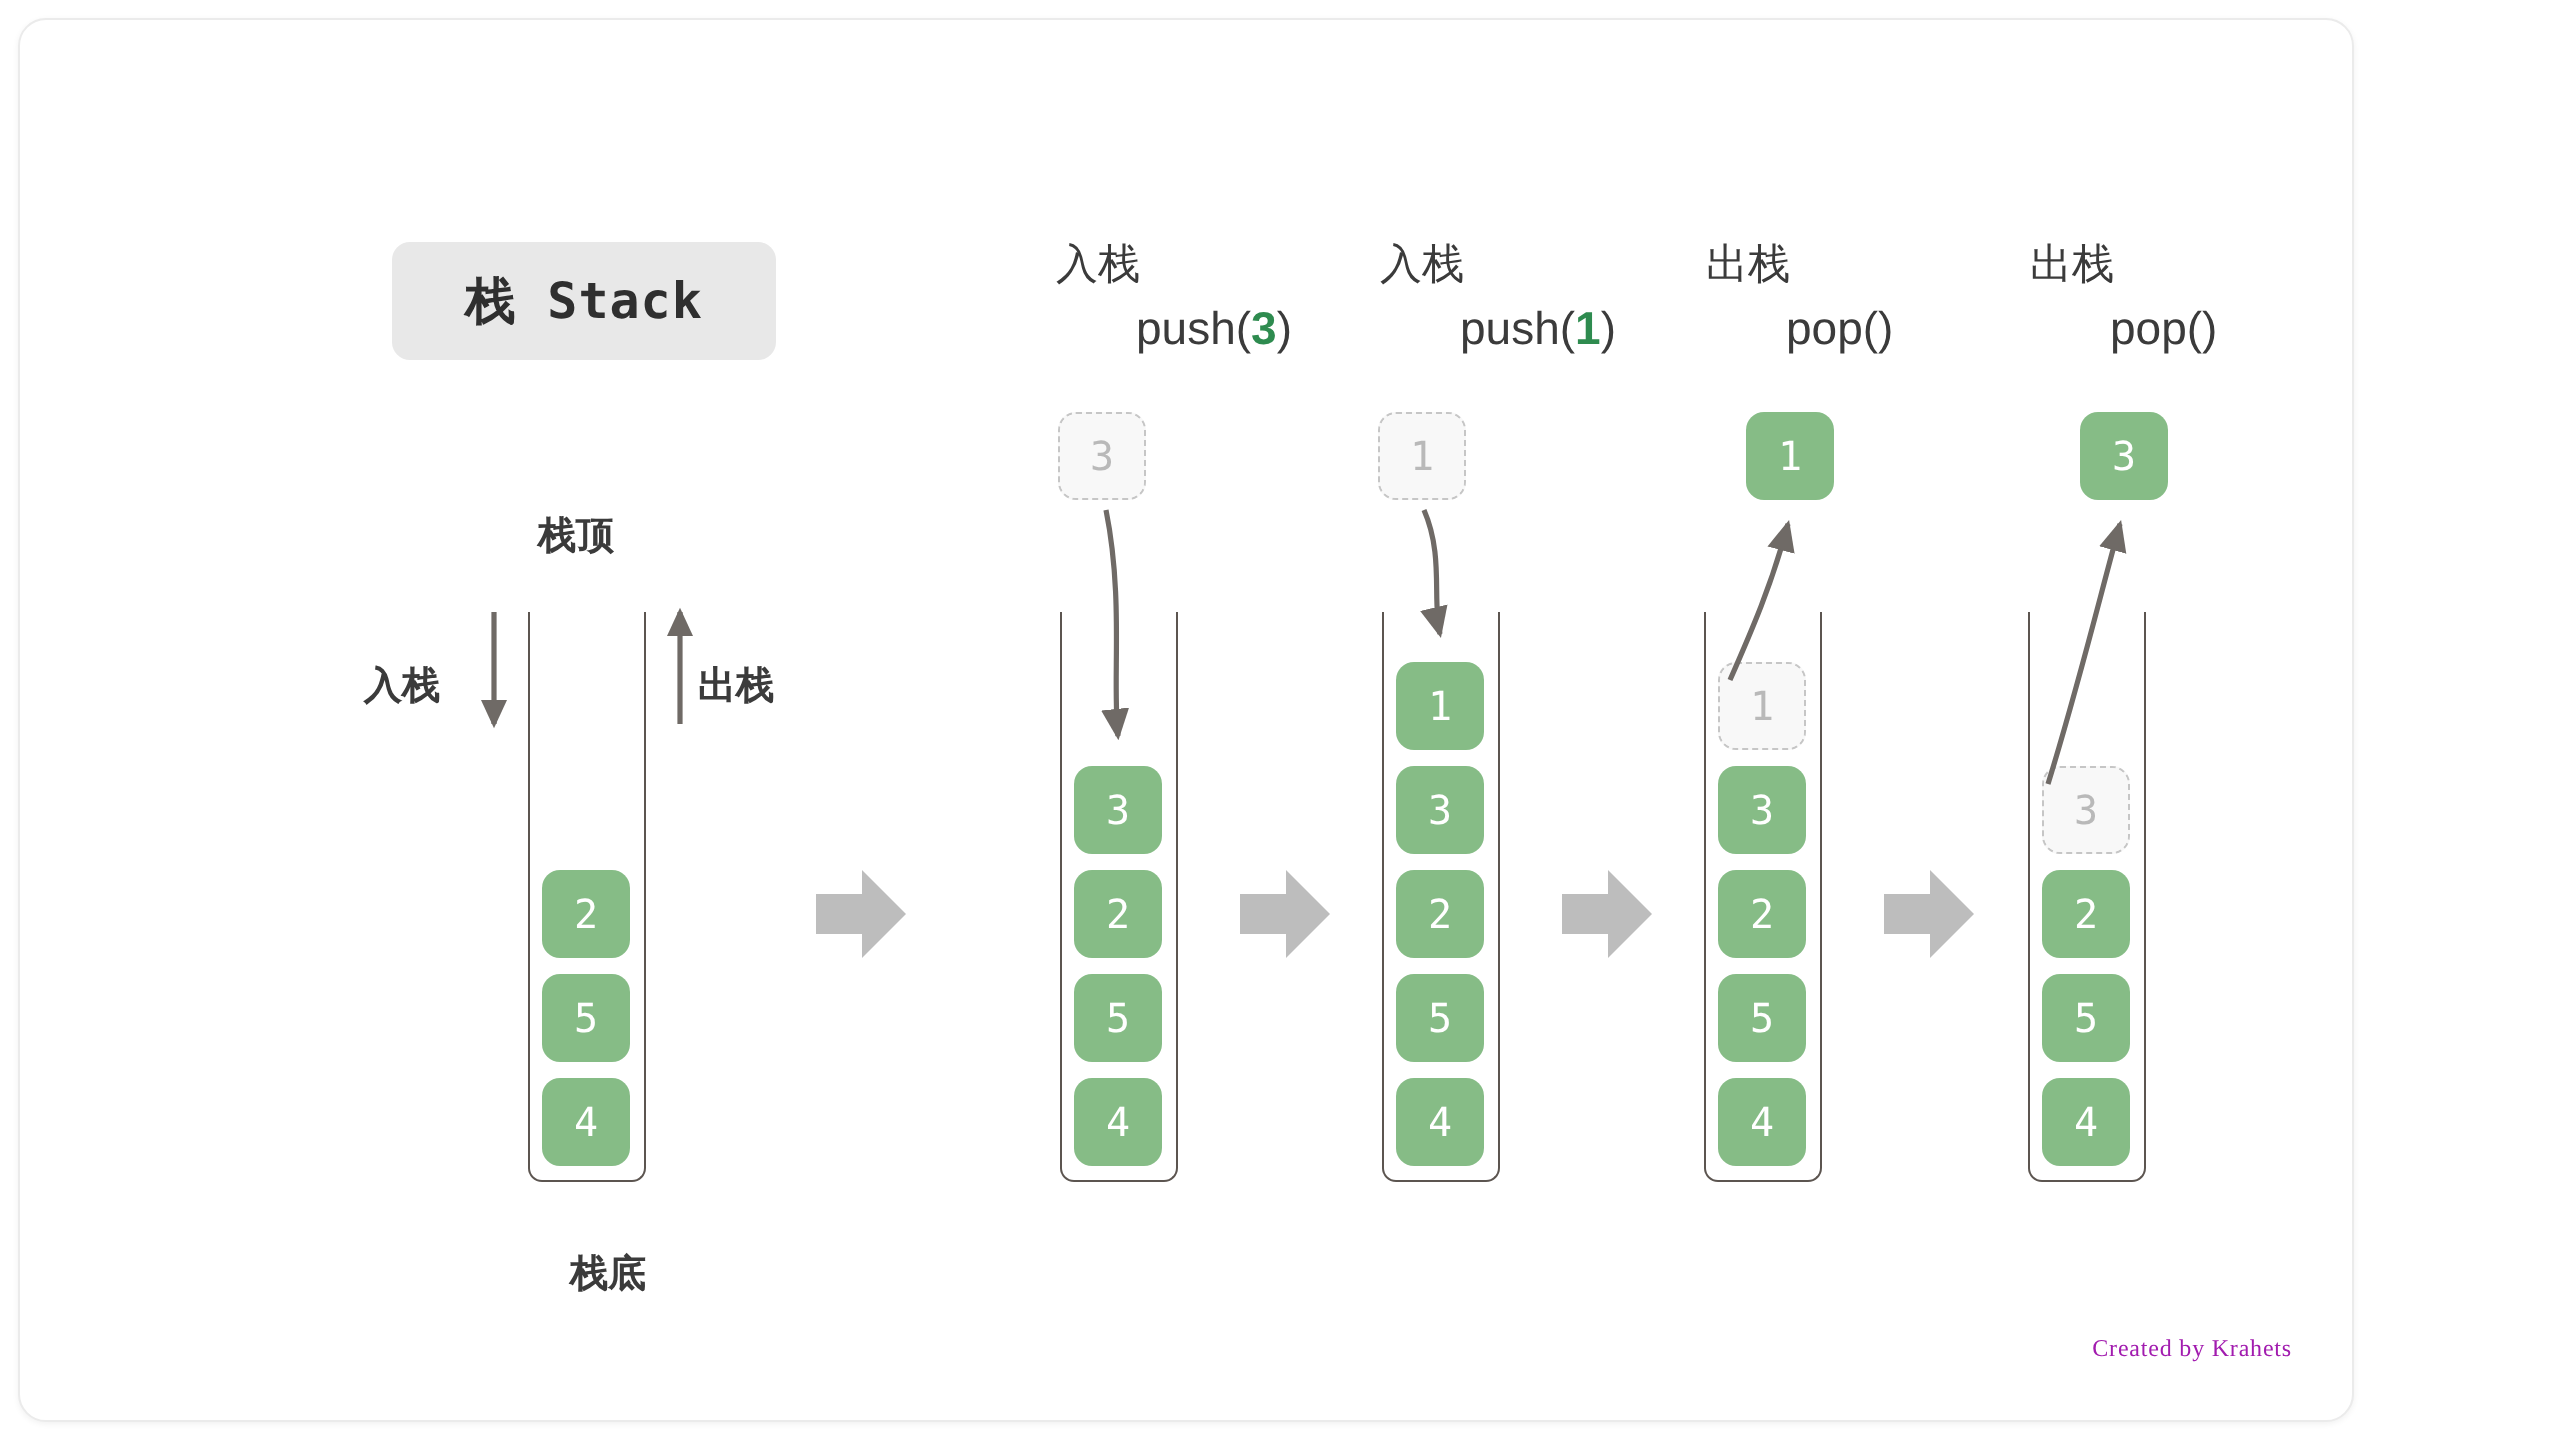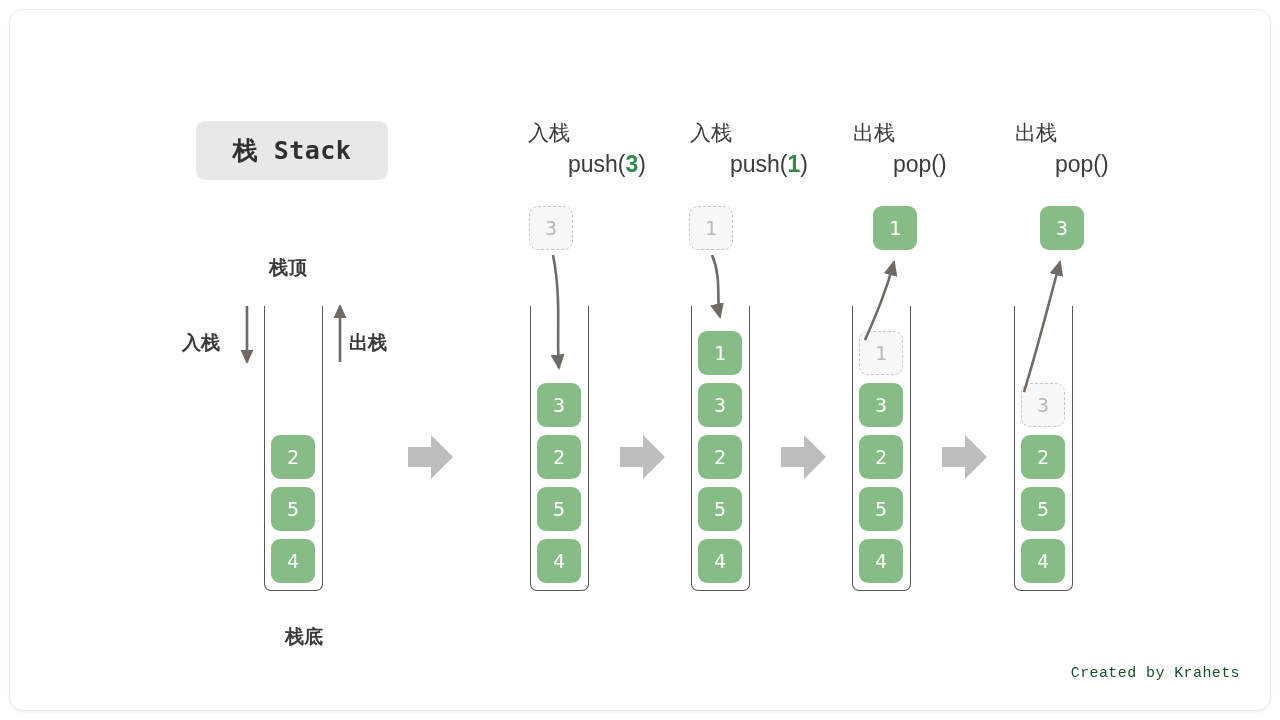--- a/index.html
+++ b/index.html
@@ -15,21 +15,21 @@
     position: relative;
     width: 1280px;
     height: 720px;
     background: #ffffff;
     box-sizing: border-box;
   }
   .card {
     position: absolute;
     left: 9px;
     top: 9px;
-    width: 1262px;
+    width: 1168px;
     height: 702px;
     background: #ffffff;
     border: 1px solid #ebebeb;
     border-radius: 14px;
     box-shadow: 0 1px 3px rgba(0,0,0,0.06);
     box-sizing: border-box;
     overflow: hidden;
   }
 
   
@@ -129,23 +129,23 @@
     width: 1280px;
     height: 720px;
     pointer-events: none;
   }
 
   
   .footer {
     position: absolute;
     right: 30px;
     bottom: 28px;
-    color: #14532d;
-    font-size: 15px;
-    font-family: Liberation Mono, monospace;
+    color: #a21caf;
+    font-size: 12px;
+    font-family: Liberation Serif, serif;
     letter-spacing: 0.4px;
   }
 </style>
 </head>
 <body>
 
 <div id="canvas">
   <div class="card">
 
     <div class="title-pill">栈 Stack</div>

